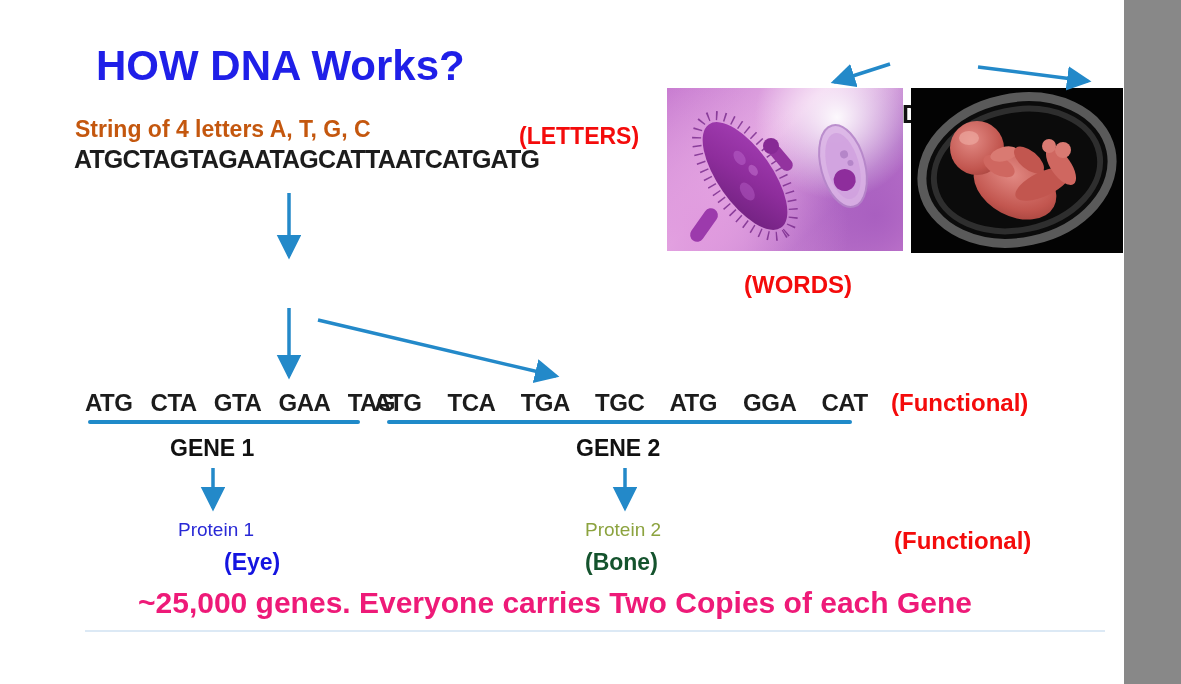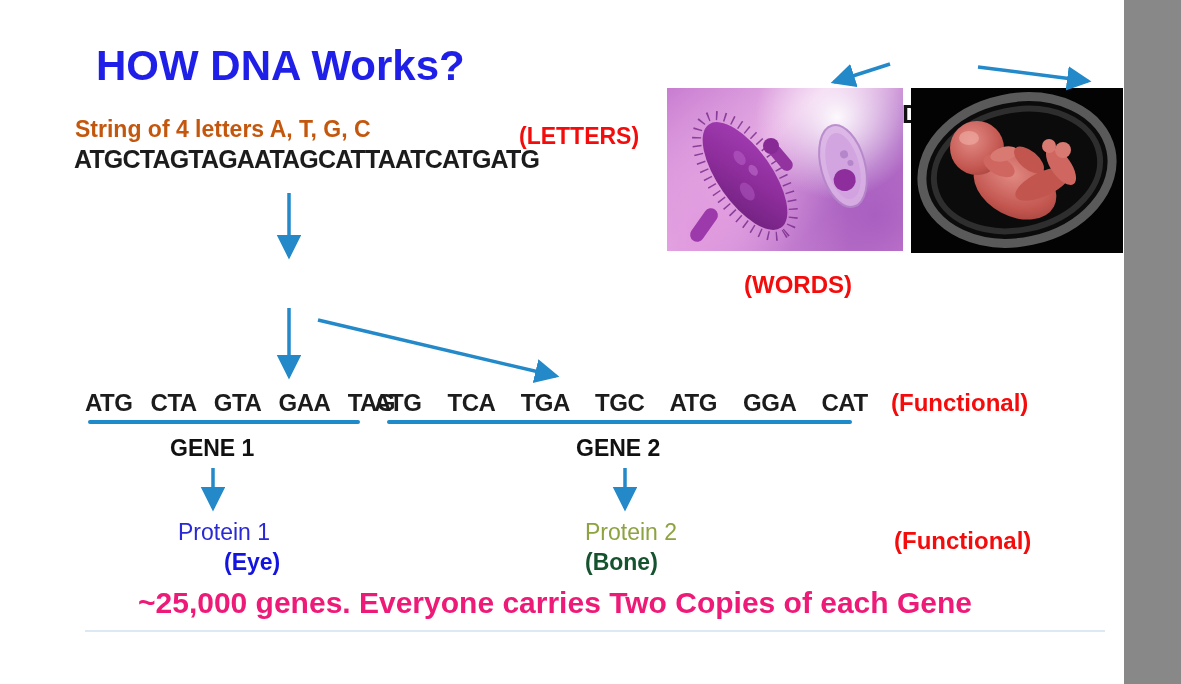--- a/index.html
+++ b/index.html
@@ -34,21 +34,21 @@
   .sentences-label{left:891px;top:389px;font-size:24px;font-weight:bold;color:#f40b0b;}
 
   .underline{position:absolute;height:4px;background:#1f8ac9;border-radius:2px;}
   .underline.g1{left:88px;top:420px;width:272px;}
   .underline.g2{left:387px;top:420px;width:465px;}
 
   .gene-label{font-size:23px;font-weight:bold;color:#111;}
   .gene1-label{left:170px;top:435px;}
   .gene2-label{left:576px;top:435px;}
 
-  .protein{font-size:23px;}
+  .protein{font-size:19px;}
   .protein1{left:178px;top:519px;color:#2929d6;}
   .protein1-sub{left:178px;top:549px;font-weight:bold;color:#1414e0;font-size:23px;margin-left:46px;}
   .protein2{left:585px;top:519px;color:#8ca33f;}
   .protein2-sub{left:585px;top:549px;font-weight:bold;color:#14532d;font-size:23px;}
   .functional-label{left:894px;top:527px;font-size:24px;font-weight:bold;color:#f40b0b;}
 
   .footer{
     left:114px;top:586px;
     font-size:30px;font-weight:bold;color:#ee1a78;margin-left:24px;
   }

